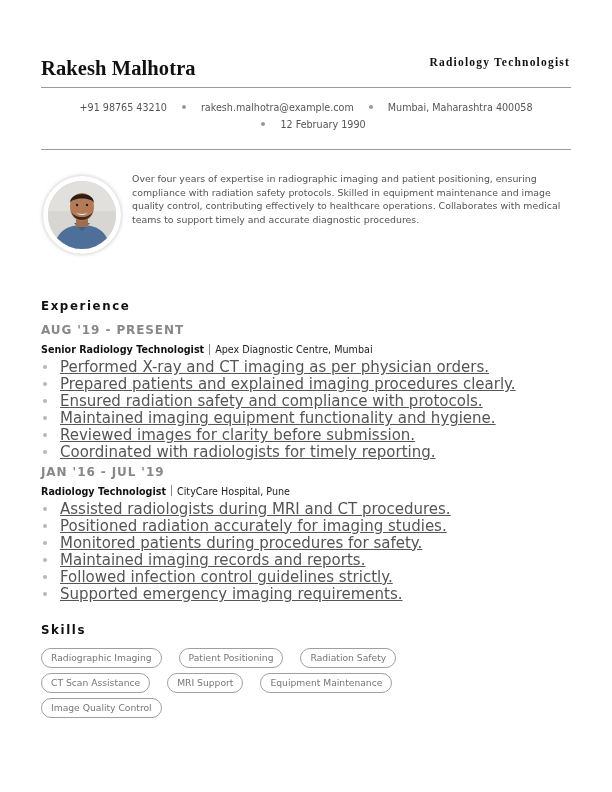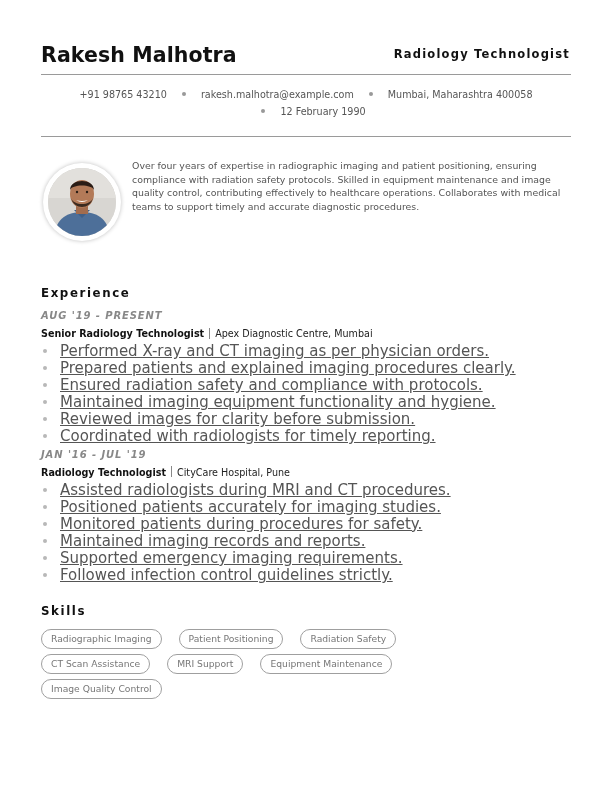--- a/index.html
+++ b/index.html
@@ -13,24 +13,25 @@
     }
     .page {
       position: relative;
       width: 612px;
       height: 792px;
       padding: 0 41px;
     }
     .header {
       display: flex;
       justify-content: space-between;
-      align-items: center;
-      padding-top: 43px;
+      align-items: flex-start;
+      padding-top: 56px;
       padding-bottom: 7px;
       border-bottom: 1.3px solid #9a9a9a;
+      font-family: Liberation Serif, serif;
     }
     .name {
       font-size: 20.5px;
       font-weight: bold;
       color: #111111;
       letter-spacing: 0.1px;
       line-height: 24px;
     }
     .job-title {
       font-size: 11.5px;
@@ -90,26 +91,25 @@
     }
     .section-title {
       font-size: 11.8px;
       font-weight: bold;
       color: #111111;
       letter-spacing: 1.6px;
       margin-top: 18px;
     }
     .exp-section .section-title { margin-top: 45px; }
     .date {
-      font-size: 10px;
+      font-size: 12px;
       font-weight: bold;
       color: #888888;
       letter-spacing: 0.9px;
       margin-top: 10px;
-      font-style: italic;
     }
     .role-line {
       font-size: 9.6px;
       margin-top: 6px;
       color: #222222;
       line-height: 13px;
     }
     .role { font-weight: bold; color: #111111; }
     .pipe {
       display: inline-block;
@@ -228,25 +228,25 @@
       </ul>
     </div>
 
     <div class="job job2">
       <div class="date">JAN '16 - JUL '19</div>
       <div class="role-line">
         <span class="role">Radiology Technologist</span><span class="pipe"></span><span>CityCare Hospital,  Pune</span>
       </div>
       <ul class="bullets">
         <li><span class="dot"></span><span>Assisted radiologists during MRI and CT procedures.</span></li>
-        <li><span class="dot"></span><span>Positioned patients accurately for imaging studies.</span></li>
+        <li><span class="dot"></span><span>Positioned radiation accurately for imaging studies.</span></li>
         <li><span class="dot"></span><span>Monitored patients during procedures for safety.</span></li>
         <li><span class="dot"></span><span>Maintained imaging records and reports.</span></li>
+        <li><span class="dot"></span><span>Followed infection control guidelines strictly.</span></li>
         <li><span class="dot"></span><span>Supported emergency imaging requirements.</span></li>
-        <li><span class="dot"></span><span>Followed infection control guidelines strictly.</span></li>
       </ul>
     </div>
   </div>
 
 
   <div class="skills-section">
     <div class="section-title">Skills</div>
     <div class="skills">
       <span class="skill">Radiographic Imaging</span>
       <span class="skill">Patient Positioning</span>

